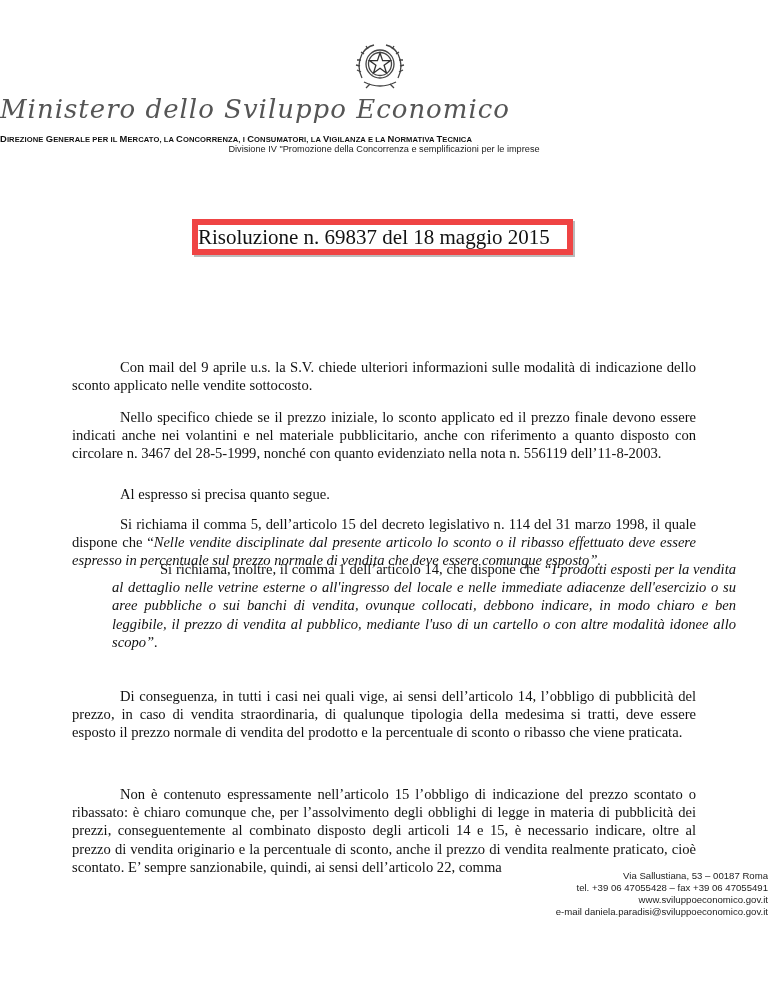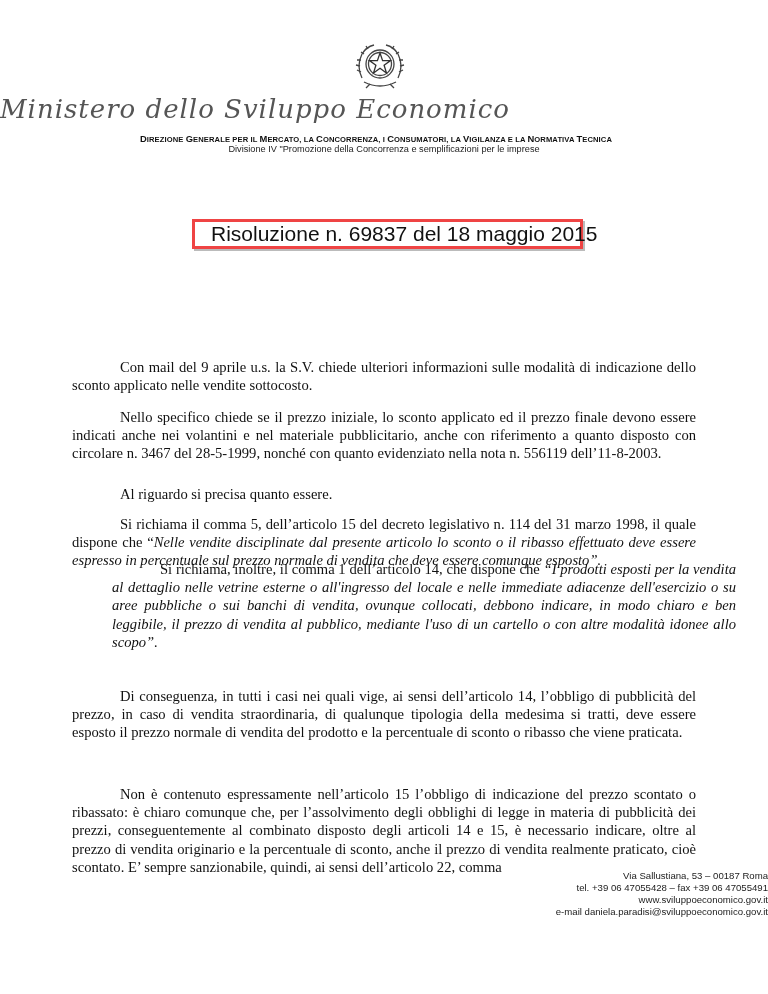--- a/index.html
+++ b/index.html
@@ -6,35 +6,35 @@
   body { width: 768px; height: 994px; position: relative; overflow: hidden; color: #111; }
   .page { position: absolute; left: 0; top: 0; width: 768px; height: 994px; }
 
   .emblem { position: absolute; left: 352px; top: 38px; width: 56px; height: 56px; }
   .ministry-title {
     position: absolute; left: 0; width: 768px; top: 94px; text-align: left;
     font-family: "DejaVu Serif", serif; font-style: italic; font-size: 26px;
     color: #555; letter-spacing: 1px; font-weight: normal;
   }
   .direzione {
-    position: absolute; left: 0; width: 612px; top: 133px; text-align: right;
+    position: absolute; left: 0; width: 612px; top: 133px; text-align: left;
     font-family: "Liberation Sans", sans-serif; font-size: 7.6px; font-weight: bold;
     letter-spacing: 0.1px; color: #111;
   }
   .direzione .big { font-size: 9.4px; }
   .divisione {
     position: absolute; left: 0; width: 768px; top: 144px; text-align: center;
     font-family: "Liberation Sans", sans-serif; font-size: 9.2px; color: #222;
   }
 
   .title-box {
     position: absolute; left: 192px; top: 219px; width: 369px; height: 24px;
-    border: 3px solid #ef4444; box-shadow: 2px 2px 0 #bbb;
-    font-family: Liberation Sans, sans-serif; font-size: 21px; line-height: 24px;
-    padding-left: 16px; box-sizing: content-box; color: #111; white-space: nowrap;
+    border: 6px solid #ef4444; box-shadow: 2px 2px 0 #bbb;
+    font-family: Liberation Serif, serif; font-size: 21px; line-height: 24px;
+    padding-left: 0; box-sizing: content-box; color: #111; white-space: nowrap;
   }
 
   .body-text {
     position: absolute; left: 72px; width: 624px;
     font-family: "Liberation Serif", serif; font-size: 14.6px; line-height: 18.2px;
     text-align: justify; color: #111;
   }
   .body-text p { margin: 0; text-indent: 48px; }
   .oggetto { text-indent: 0 !important; }
   .oggetto b { font-weight: bold; }
@@ -78,21 +78,21 @@
 
   <div class="body-text" style="top:358px;">
     <p>Con mail del 9 aprile u.s. la S.V. chiede ulteriori informazioni sulle modalità di indicazione dello sconto applicato nelle vendite sottocosto.</p>
   </div>
 
   <div class="body-text" style="top:408px;">
     <p>Nello specifico chiede se il prezzo iniziale, lo sconto applicato ed il prezzo finale devono essere indicati anche nei volantini e nel materiale pubblicitario, anche con riferimento a quanto disposto con circolare n. 3467 del 28-5-1999, nonché con quanto evidenziato nella nota n. 556119 dell’11-8-2003.</p>
   </div>
 
   <div class="body-text" style="top:485px;">
-    <p>Al riguardo si precisa quanto essere.</p>
+    <p>Al espresso si precisa quanto segue.</p>
   </div>
 
   <div class="body-text" style="top:515px;">
     <p><span>Si richiama il comma 5, dell’articolo 15 del decreto legislativo  n. 114 del 31 marzo 1998, il quale dispone che “</span><em>Nelle vendite disciplinate dal presente articolo lo sconto o il ribasso effettuato deve essere espresso in percentuale sul prezzo normale di vendita che deve essere comunque esposto”.</em></p>
   </div>
 
   <div class="body-text" style="top:560px;margin-left:40px;">
     <p><span>Si richiama, inoltre, il comma 1 dell’articolo 14, che dispone che </span><em>“I prodotti esposti per la vendita al dettaglio nelle vetrine esterne o all'ingresso del locale e nelle immediate adiacenze dell'esercizio o su aree pubbliche o sui banchi di vendita, ovunque collocati, debbono indicare, in modo chiaro e ben leggibile, il prezzo di vendita al pubblico, mediante l'uso di un cartello o con altre modalità idonee allo scopo”.</em></p>
   </div>
 

